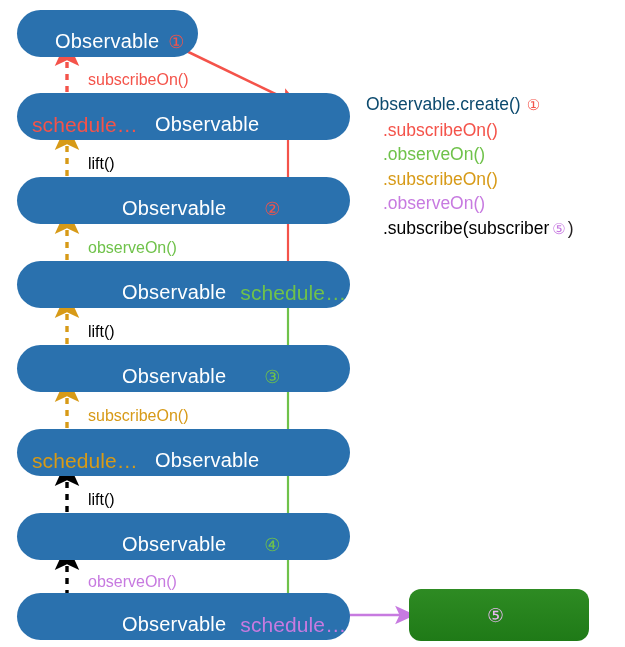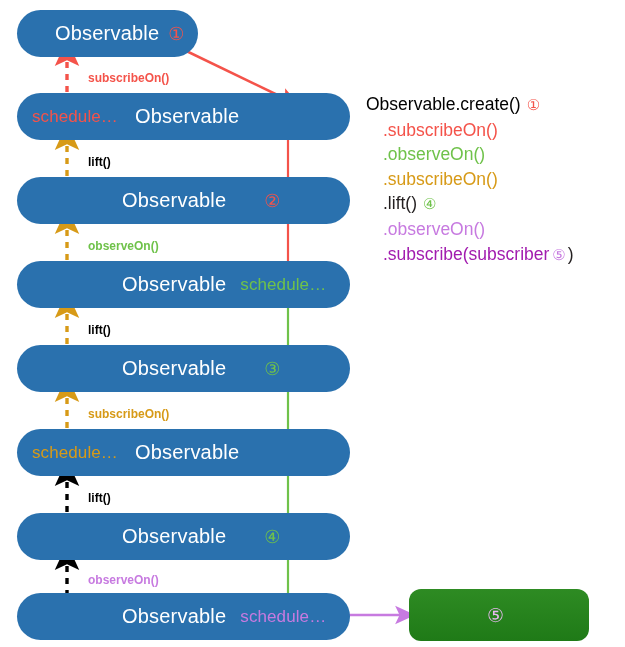--- a/index.html
+++ b/index.html
@@ -30,34 +30,34 @@
   
   .bar {
     position: absolute;
     height: 47px;
     border-radius: 24px;
     background: #2a71ae;
     box-sizing: border-box;
   }
   .bar .bar-inner {
     position: absolute;
-    left: 0; top: 0;
+    left: 0; top: 8px;
     width: 100%;
     height: 100%;
     display: flex;
     align-items: center;
     white-space: nowrap;
   }
   .bar-title {
     color: #ffffff;
     font-size: 20px;
     letter-spacing: 0.2px;
   }
   .sched {
-    font-size: 17px;
+    font-size: 21px;
     letter-spacing: 0.1px;
   }
   .marker {
     font-size: 18px;
   }
 
   
   .subscriber-box {
     position: absolute;
     left: 409px;
@@ -75,23 +75,22 @@
   }
   .subscriber-box .sub-num {
     color: #e7b8ef;
     margin-right: 7px;
     font-size: 19px;
   }
 
   
   .edge-label {
     position: absolute;
-    font-size: 12px;
+    font-size: 16px;
     white-space: nowrap;
-    font-weight: bold;
   }
 
   
   #code-block {
     position: absolute;
     left: 366px;
     top: 92px;
     font-size: 17.5px;
     line-height: 24.6px;
     color: #231f20;
@@ -244,35 +243,32 @@
   <div class="edge-label" style="left:88px; top:491px; color:#000000;">lift()</div>
 
   <div class="edge-label" style="left:88px; top:573px; color:#c77ae0;">observeOn()</div>
 
   <div class="subscriber-box">
     <span class="sub-num">⑤</span>
   </div>
 
   <div id="code-block">
     <span class="ln">
-      <span style="color:#000000;text-align:center;">Observable.create()</span><span class="num" style="color:#f4534a; margin-left:6px;">①</span>
+      <span style="color:#0c4a6e;text-align:center;">Observable.create()</span><span class="num" style="color:#f4534a; margin-left:6px;">①</span>
     </span>
     <span class="ln ind">
       <span style="color:#f4534a;">.subscribeOn()</span>
     </span>
     <span class="ln ind">
       <span style="color:#6fc24a;">.observeOn()</span>
     </span>
     <span class="ln ind">
       <span style="color:#d79a17;">.subscribeOn()</span>
     </span>
     <span class="ln ind">
-      <span style="color:#231f20;">.lift()</span><span class="num" style="color:#6fc24a; margin-left:6px;">④</span>
-    </span>
-    <span class="ln ind">
       <span style="color:#c77ae0;">.observeOn()</span>
     </span>
     <span class="ln ind">
-      <span style="color:#a21caf;">.subscribe(subscriber</span><span class="num" style="color:#c77ae0; margin-left:3px;">⑤</span><span style="color:#231f20; margin-left:2px;">)</span>
+      <span style="color:#000000;">.subscribe(subscriber</span><span class="num" style="color:#c77ae0; margin-left:3px;">⑤</span><span style="color:#231f20; margin-left:2px;">)</span>
     </span>
   </div>
 
 </div>
 
 </body></html>

